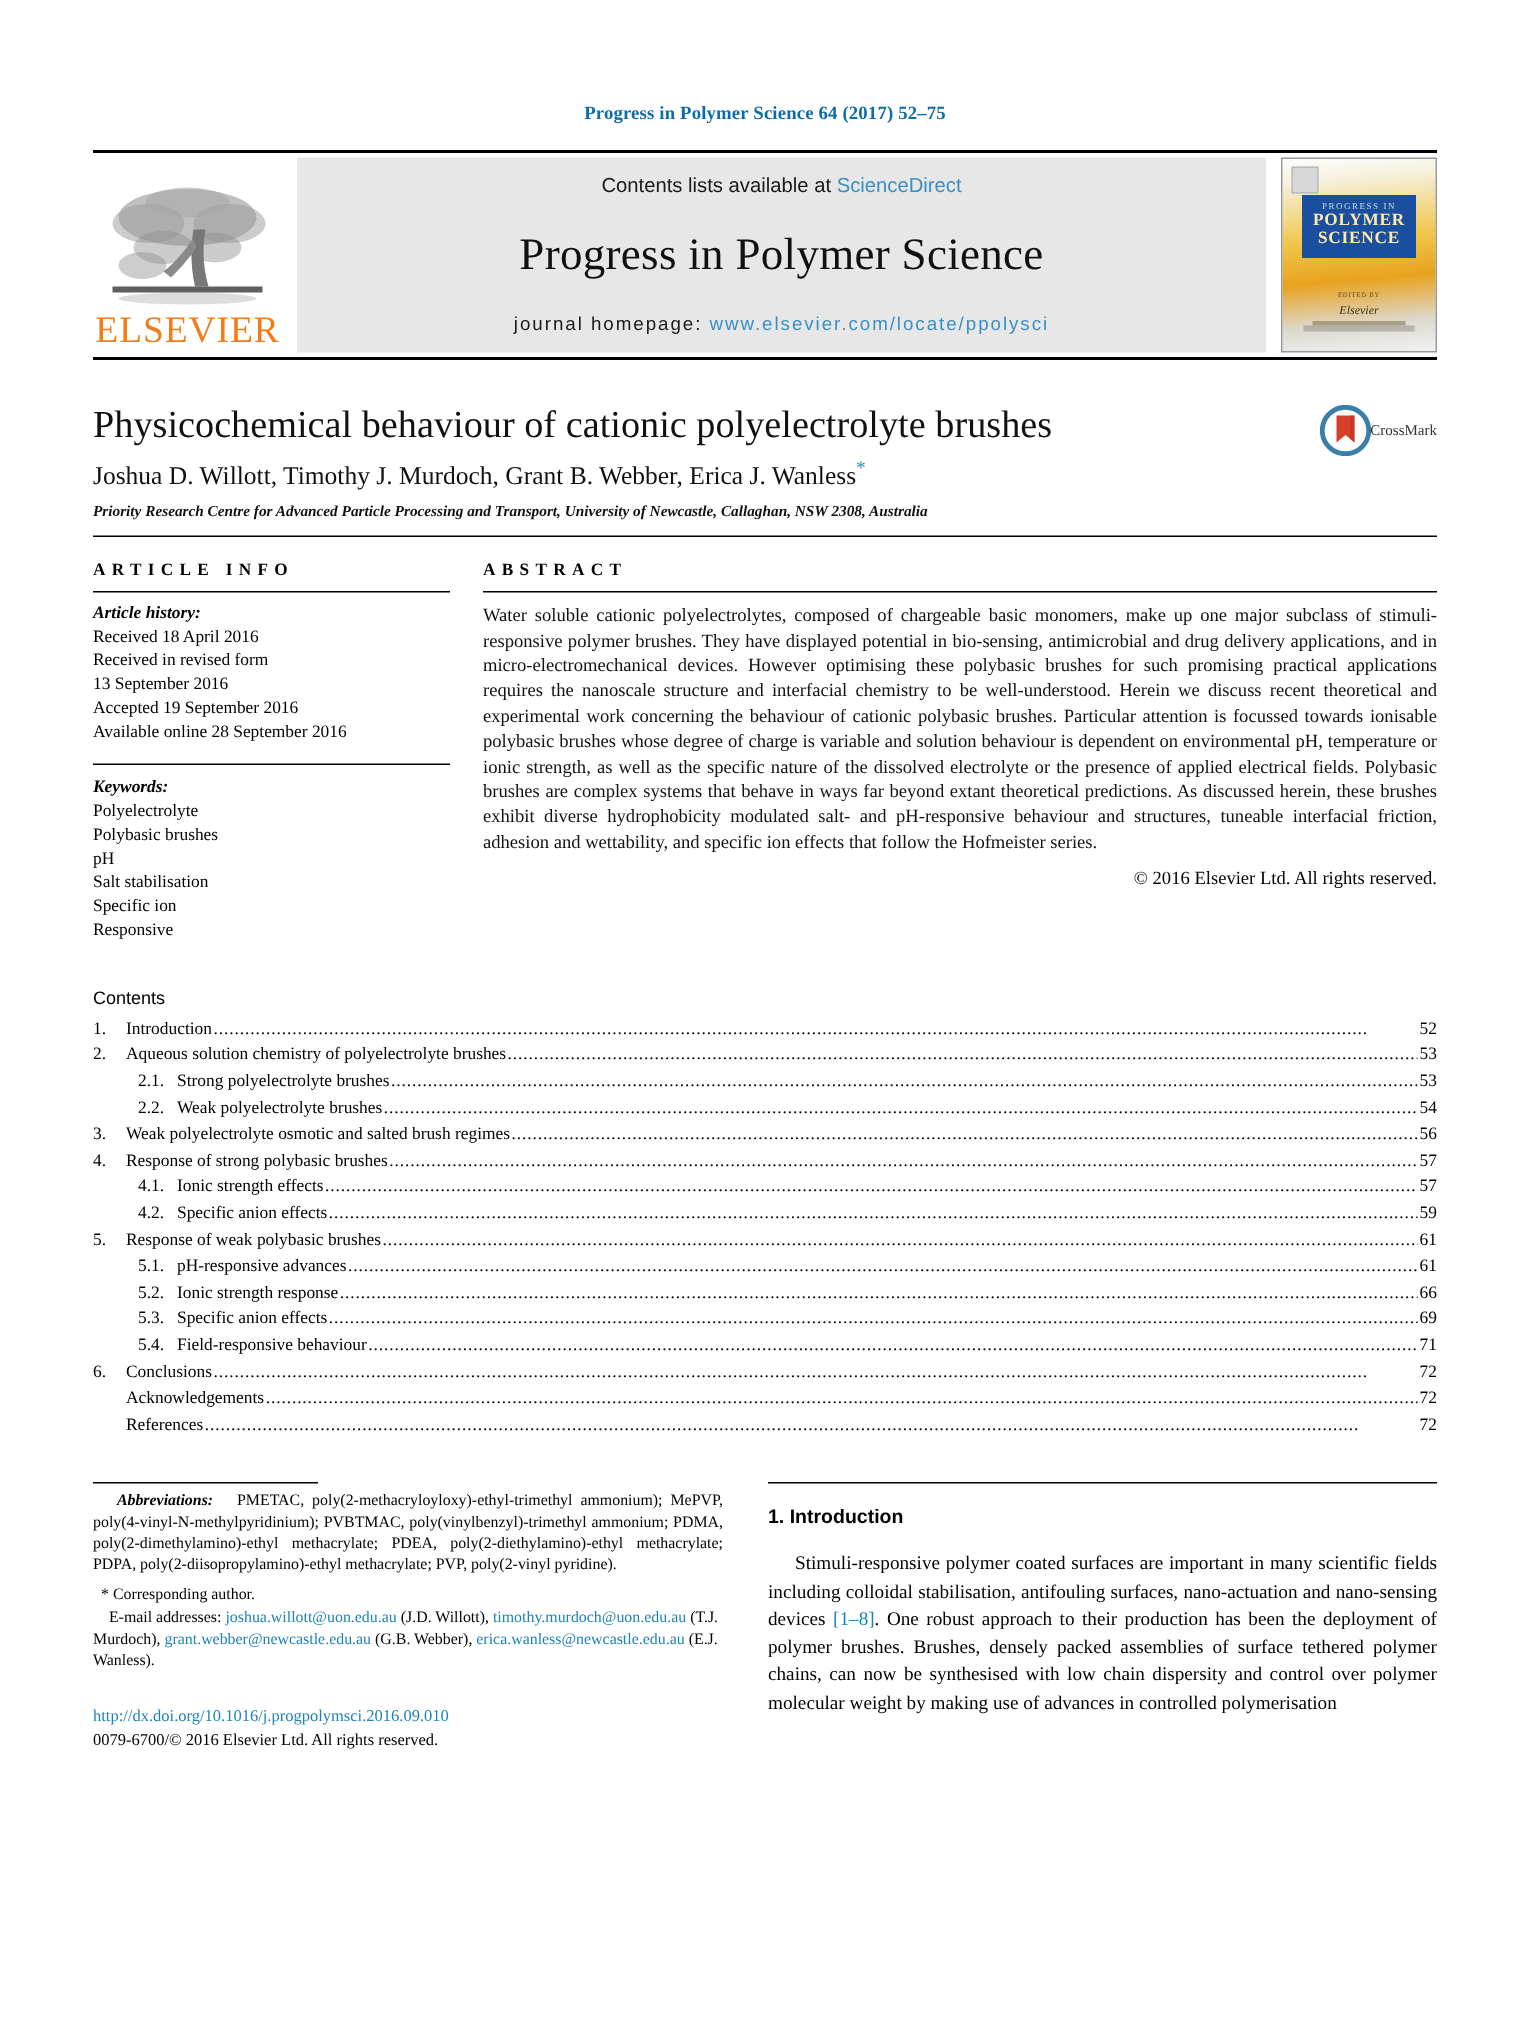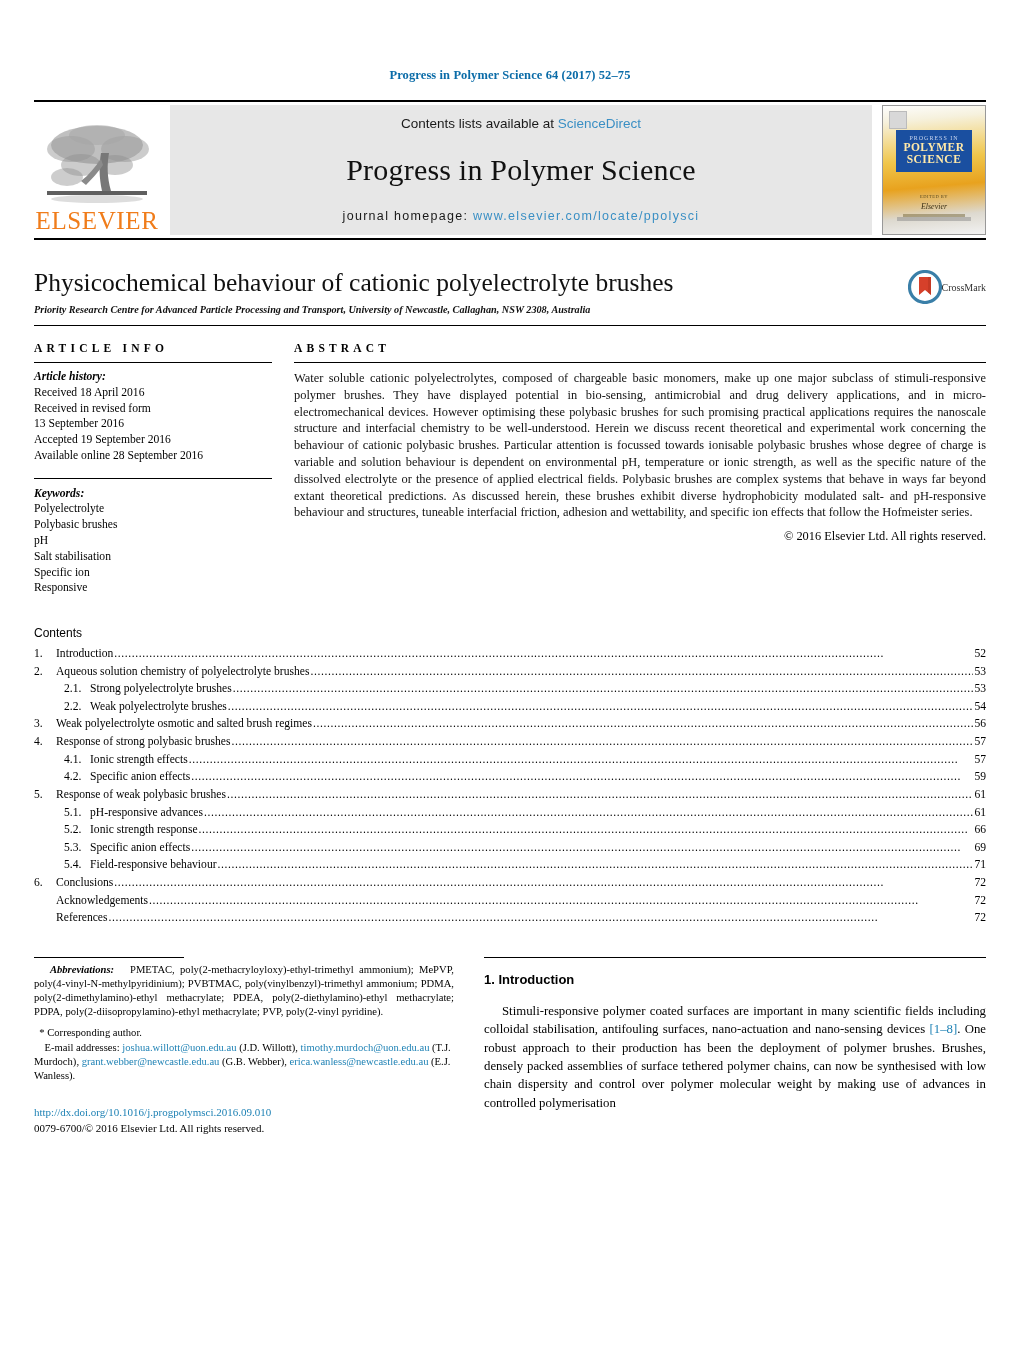--- a/index.html
+++ b/index.html
@@ -13,21 +13,21 @@
     font-family: "Liberation Serif", "DejaVu Serif", serif;
     color: #000;
     position: relative;
     overflow: hidden;
   }
   .page {
     width: 1020px;
     height: 1351px;
     position: relative;
     box-sizing: border-box;
-    padding: 0 34px;
+    padding: 0 62px;
   }
 
   
   .runninghead {
     text-align: center;
     color: #0b6ca8;
     font-weight: bold;
     font-size: 12.5px;
     padding-top: 68px;
     letter-spacing: 0.1px;
@@ -320,20 +320,21 @@
       <svg width="34" height="34" viewBox="0 0 34 34">
         <circle cx="17" cy="17" r="15.5" fill="none" stroke="#3a7fa8" stroke-width="3.2"></circle>
         <circle cx="17" cy="17" r="12" fill="#ffffff"></circle>
         <path d="M11 7 h12 v18 l-6 -5 l-6 5 Z" fill="#d6402a"></path>
         <path d="M23 7 v18 l-3 -2.5 V7 Z" fill="#b8331f" opacity="0.55"></path>
       </svg>
       <span class="crossmark-label">CrossMark</span>
     </div>
 
     <h1 class="article-title">Physicochemical behaviour of cationic polyelectrolyte brushes</h1>
+    <div class="authors"><span>Joshua D. Willott, Timothy J. Murdoch, Grant B. Webber, Erica J. Wanless</span><sup class="star">*</sup></div>
     <div class="affiliation">Priority Research Centre for Advanced Particle Processing and Transport, University of Newcastle, Callaghan, NSW 2308, Australia</div>
   </div>
 
   <div class="two-col">
 
     <div class="col-info">
       <div class="sec-head">ARTICLE INFO</div>
       <div class="rule"></div>
       <div class="info-group">
         <div class="lbl">Article history:</div>

